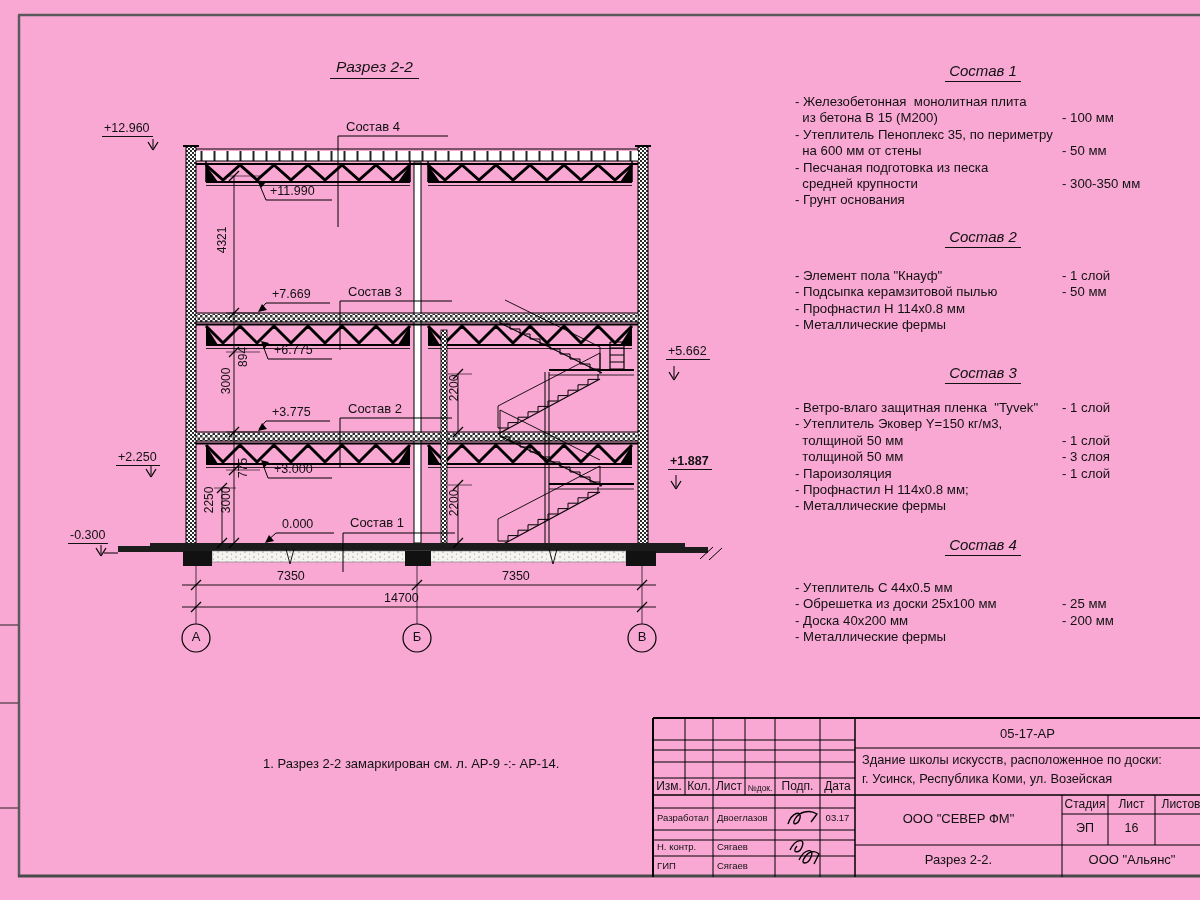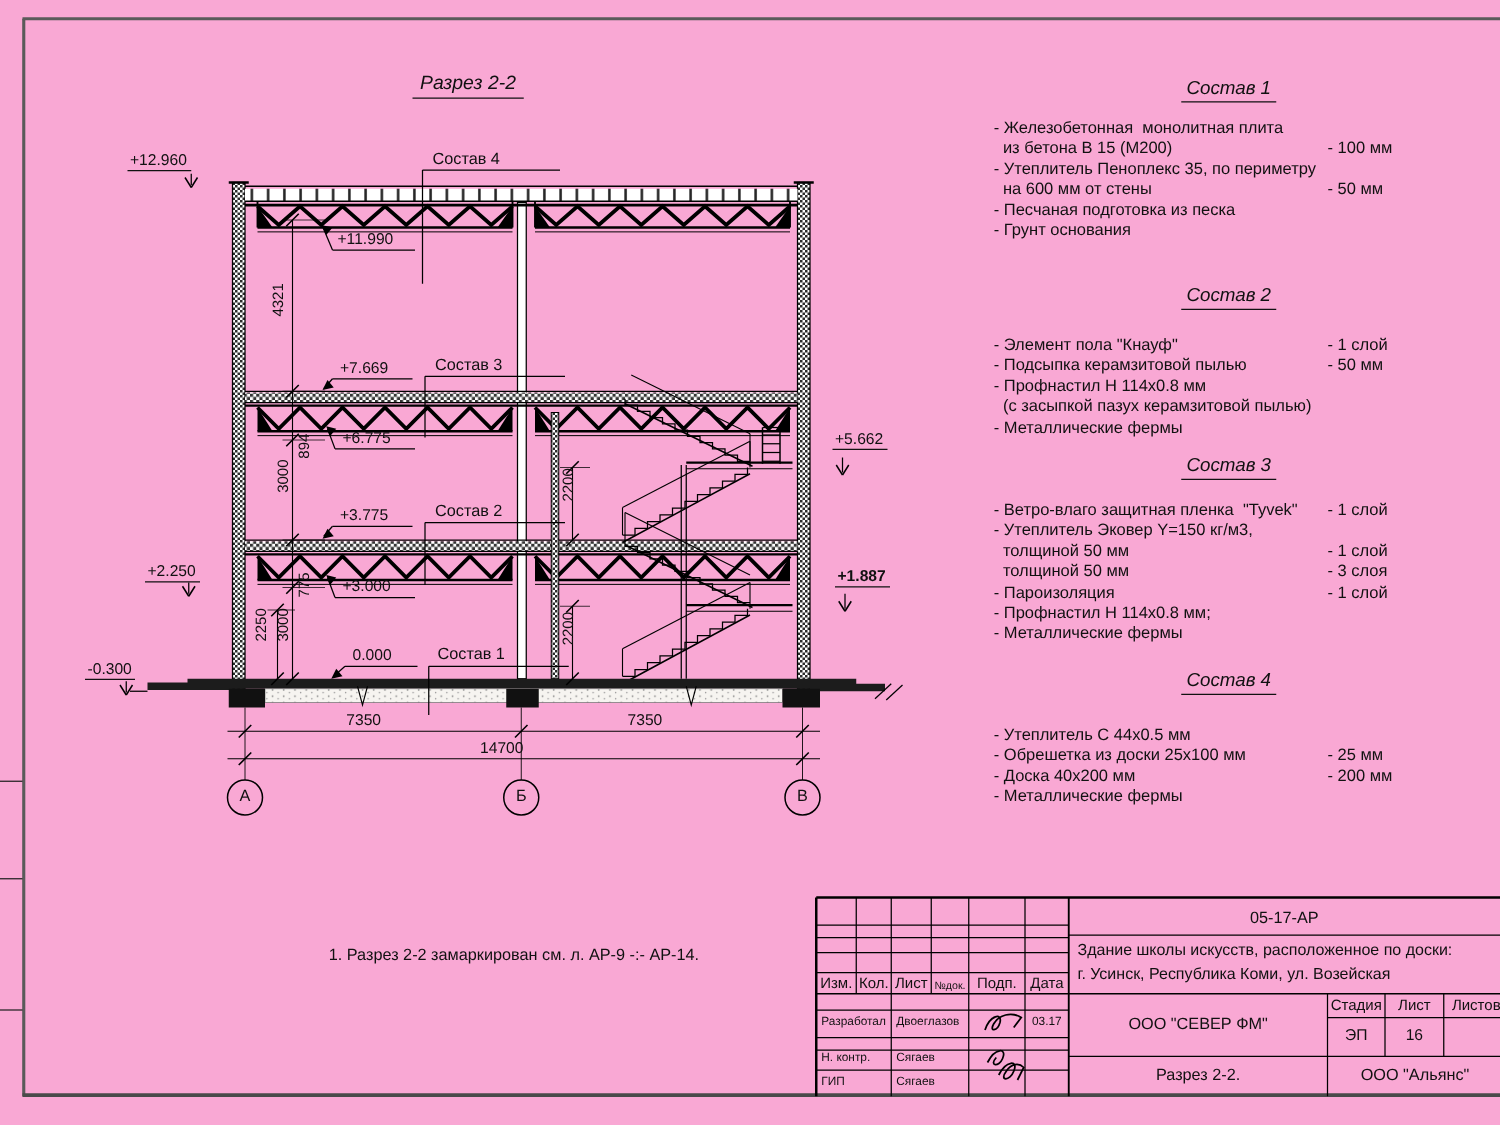--- a/index.html
+++ b/index.html
@@ -312,31 +312,31 @@
 <span class="t-abs note" style="left:263px;top:757px;">1. Разрез 2-2 замаркирован см. л. АР-9 -:- АР-14.</span>
 
 <div class="spec" style="top:62px;">
   <div class="spec-title"><span>Состав 1</span></div>
   <div class="spec-rows" style="top:32px;">
     <div class="spec-row"><span class="t">- Железобетонная  монолитная плита</span><span class="v"></span></div>
     <div class="spec-row"><span class="t">  из бетона В 15 (М200)</span><span class="v">- 100 мм</span></div>
     <div class="spec-row"><span class="t">- Утеплитель Пеноплекс 35, по периметру</span><span class="v"></span></div>
     <div class="spec-row"><span class="t">  на 600 мм от стены</span><span class="v">- 50 мм</span></div>
     <div class="spec-row"><span class="t">- Песчаная подготовка из песка</span><span class="v"></span></div>
+    <div class="spec-row"><span class="t">  средней крупности</span><span class="v">- 300-350 мм</span></div>
     <div class="spec-row"><span class="t">- Грунт основания</span><span class="v"></span></div>
   </div>
 </div>
 
 <div class="spec" style="top:228px;">
   <div class="spec-title"><span>Состав 2</span></div>
   <div class="spec-rows" style="top:40px;">
     <div class="spec-row"><span class="t">- Элемент пола "Кнауф"</span><span class="v">- 1 слой</span></div>
     <div class="spec-row"><span class="t">- Подсыпка керамзитовой пылью</span><span class="v">- 50 мм</span></div>
     <div class="spec-row"><span class="t">- Профнастил Н 114х0.8 мм</span><span class="v"></span></div>
-    <div class="spec-row"><span class="t">  (с засыпкой пазух керамзитовой пылью)</span><span class="v"></span></div>
     <div class="spec-row"><span class="t">- Металлические фермы</span><span class="v"></span></div>
   </div>
 </div>
 
 <div class="spec" style="top:364px;">
   <div class="spec-title"><span>Состав 3</span></div>
   <div class="spec-rows" style="top:36px;">
     <div class="spec-row"><span class="t">- Ветро-влаго защитная пленка  "Tyvek"</span><span class="v">- 1 слой</span></div>
     <div class="spec-row"><span class="t">- Утеплитель Эковер Y=150 кг/м3,</span><span class="v"></span></div>
     <div class="spec-row"><span class="t">  толщиной 50 мм</span><span class="v">- 1 слой</span></div>

